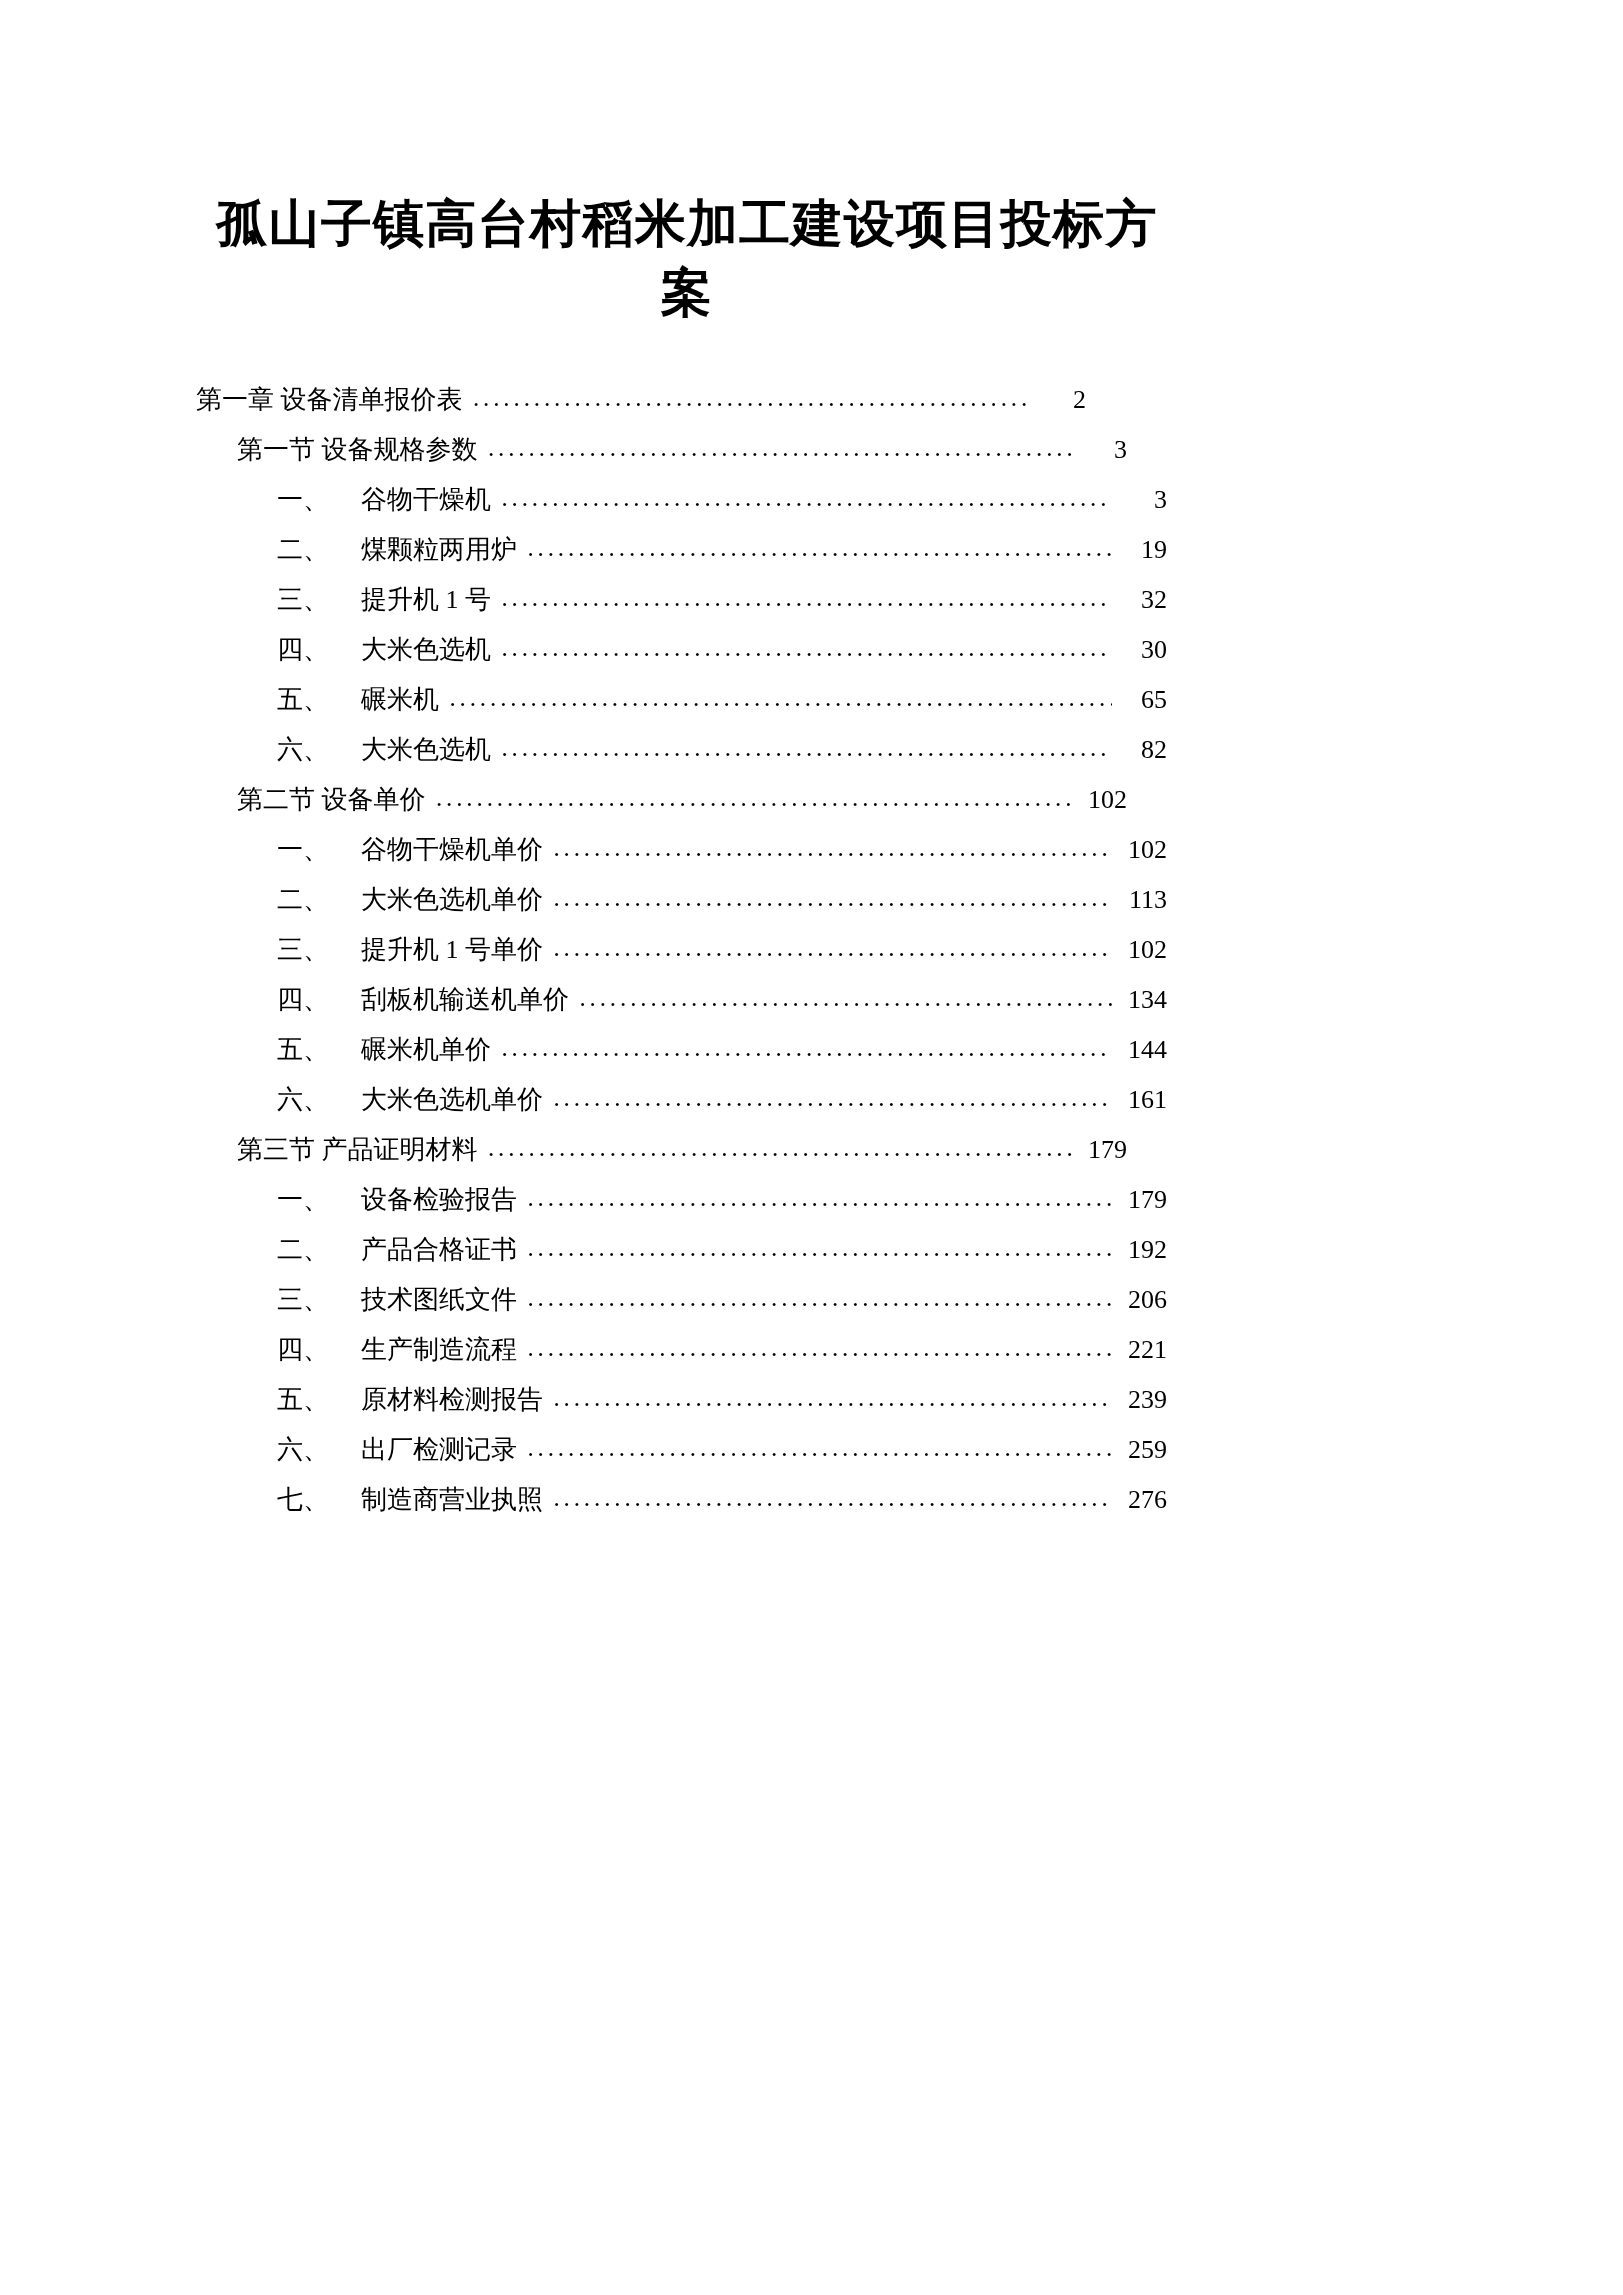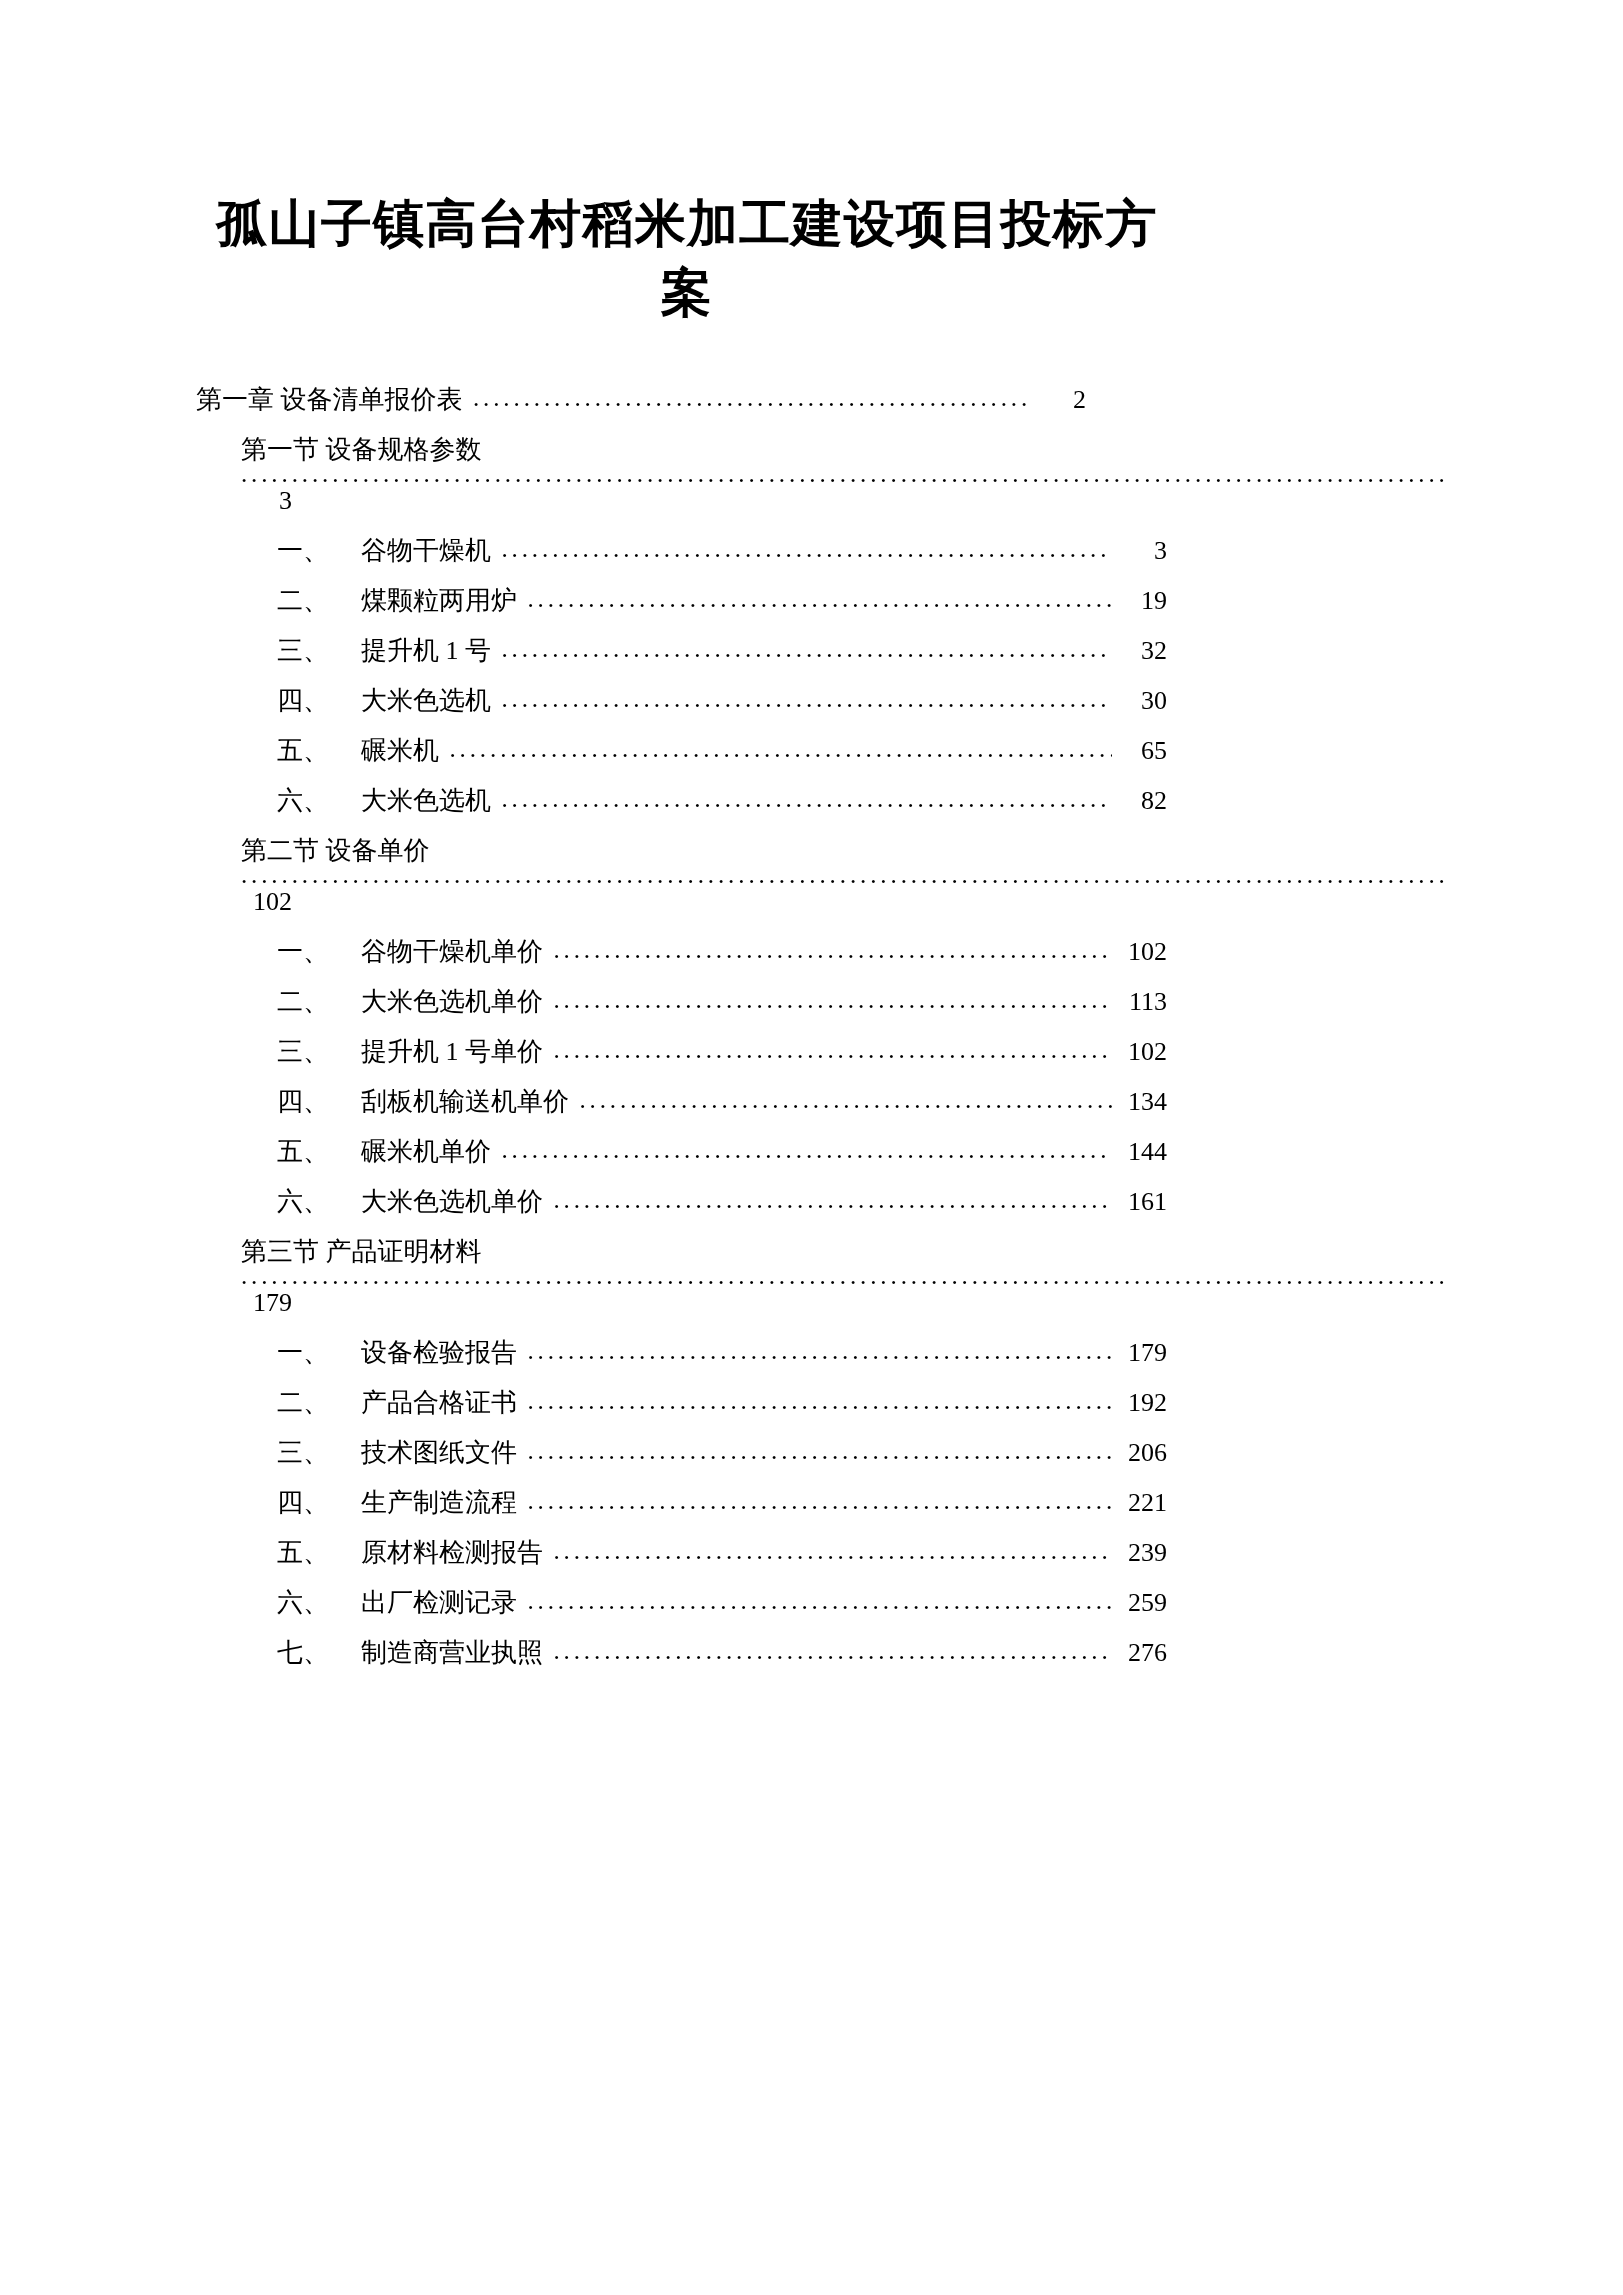--- a/index.html
+++ b/index.html
@@ -60,21 +60,21 @@
     top: -1.3px;
   }
   .toc-row .page-num {
     flex: 0 0 auto;
     text-align: right;
     min-width: 46px;
     padding-left: 5.2px;
   }
   
   .lvl-1 { padding-left: 0px; }
-  .lvl-2 { padding-left: 41px; flex-direction: column; }
+  .lvl-2 { padding-left: 41px; }
   .lvl-3 { padding-left: 81px; margin-top: 20px; }
 
   .lvl-3 .label .num {
     display: inline-block;
     width: 84px;
   }
 </style>
 </head>
 <body>
 

